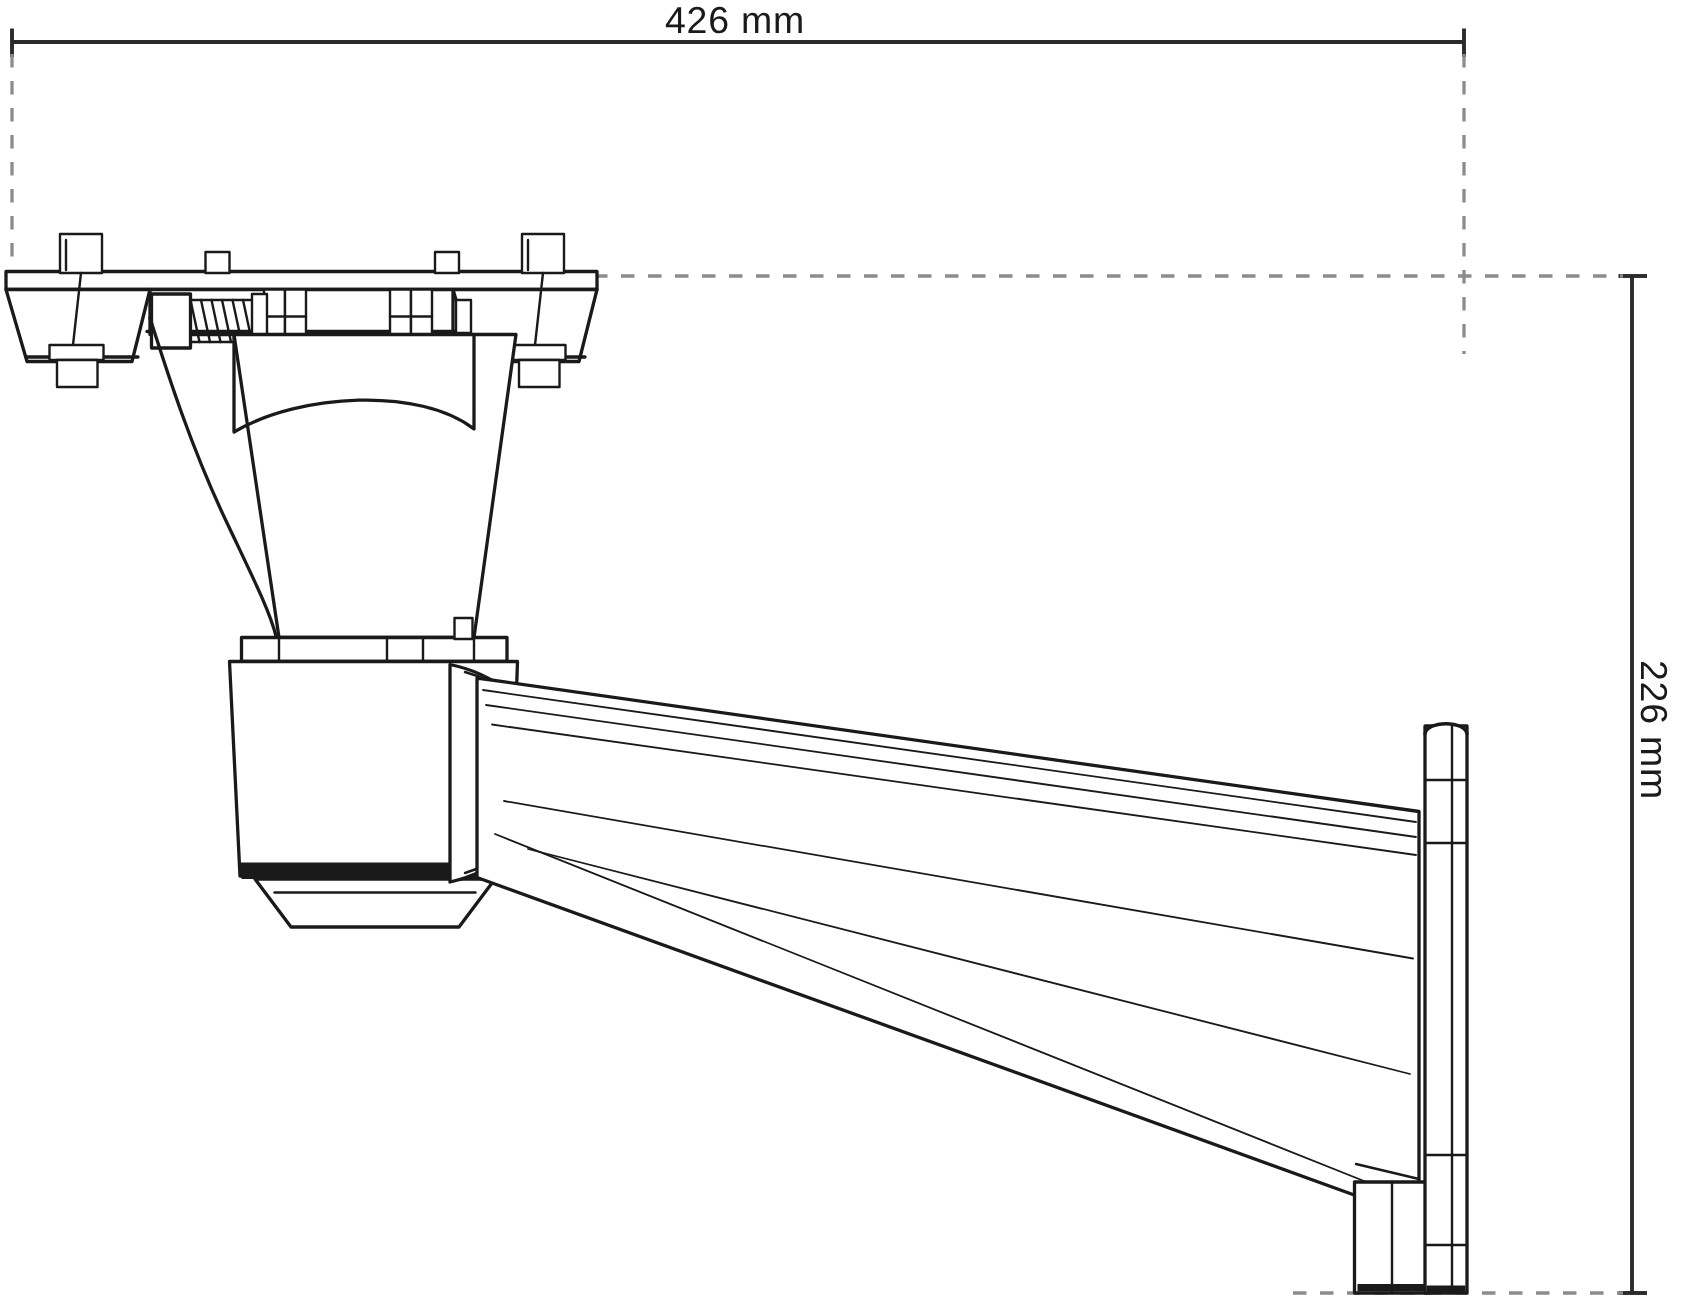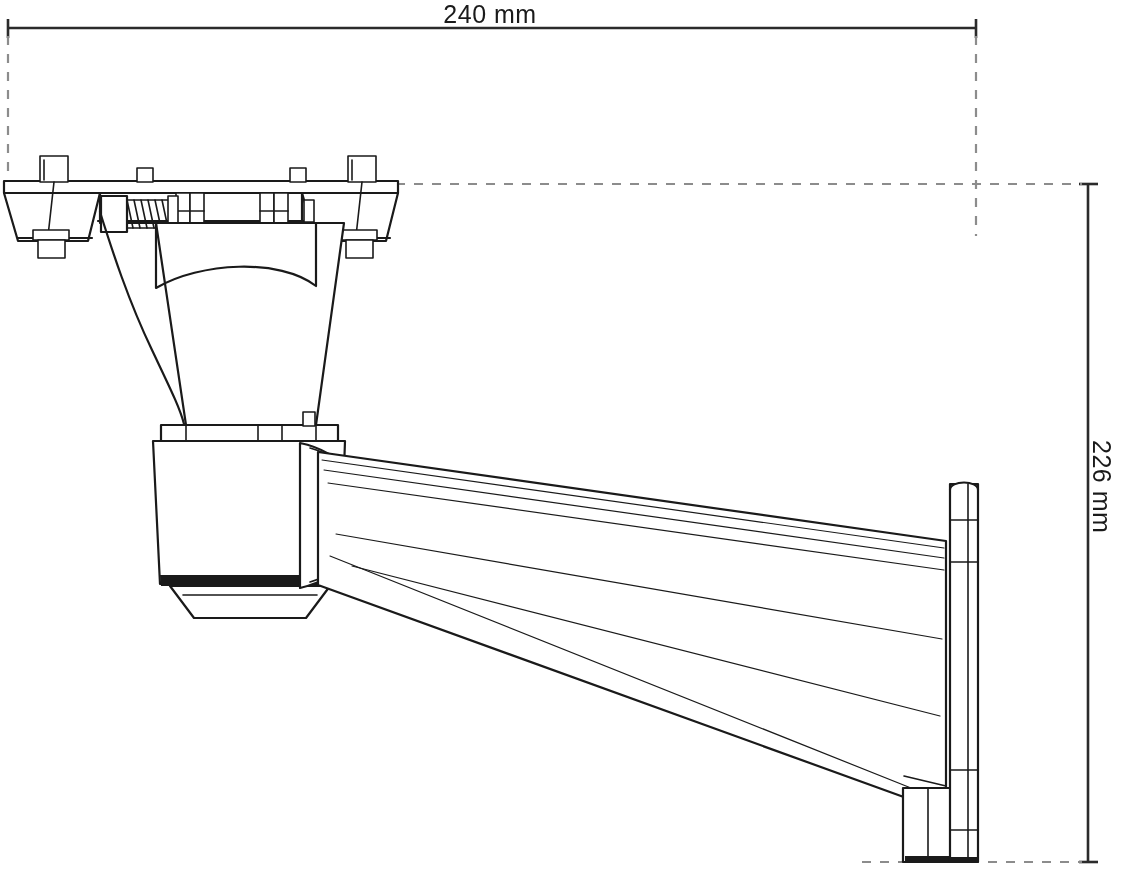--- a/index.html
+++ b/index.html
@@ -228,17 +228,17 @@
       <line class="ln-thin" x1="950" y1="520" x2="978" y2="520"></line>
       <line class="ln-thin" x1="950" y1="562" x2="978" y2="562"></line>
       <line class="ln-thin" x1="950" y1="770" x2="978" y2="770"></line>
       <line class="ln-thin" x1="950" y1="830" x2="978" y2="830"></line>
 
       <path class="fillk" d="M 951 857 L 977 857 L 977 862 L 951 862 Z"></path>
     </g>
 
   </svg>
 
-  <div class="dim-label" id="label-width">240 mm</div>
+  <div class="dim-label" id="label-width">426 mm</div>
 
   <div class="dim-label" id="label-height">226 mm</div>
 
 </div>
 
 </body></html>

